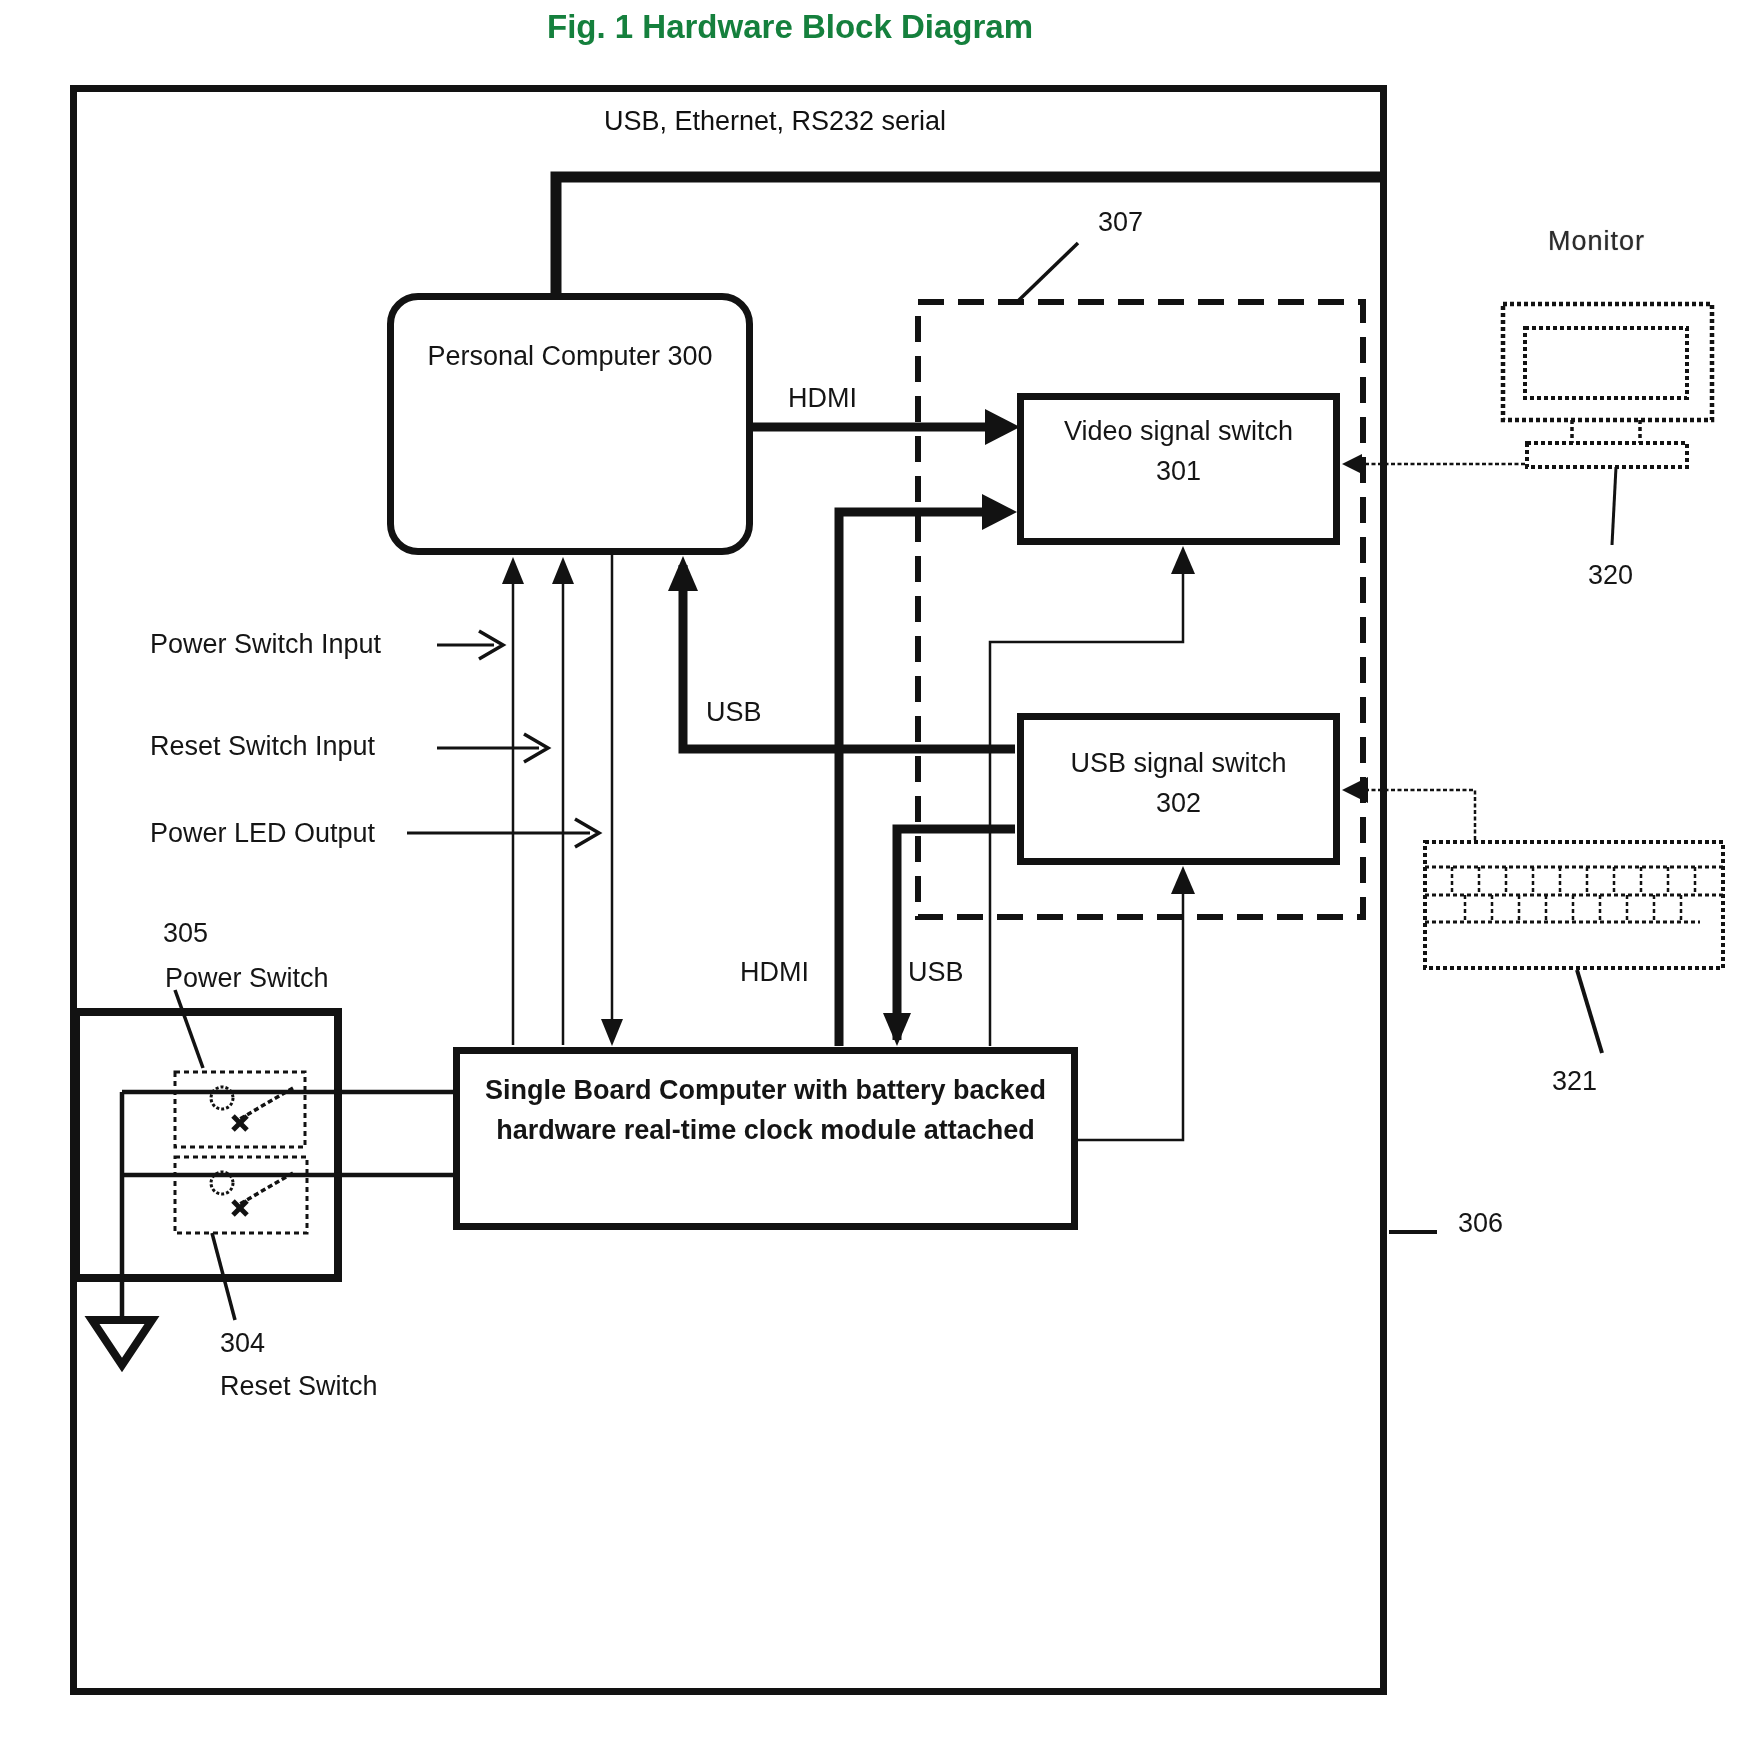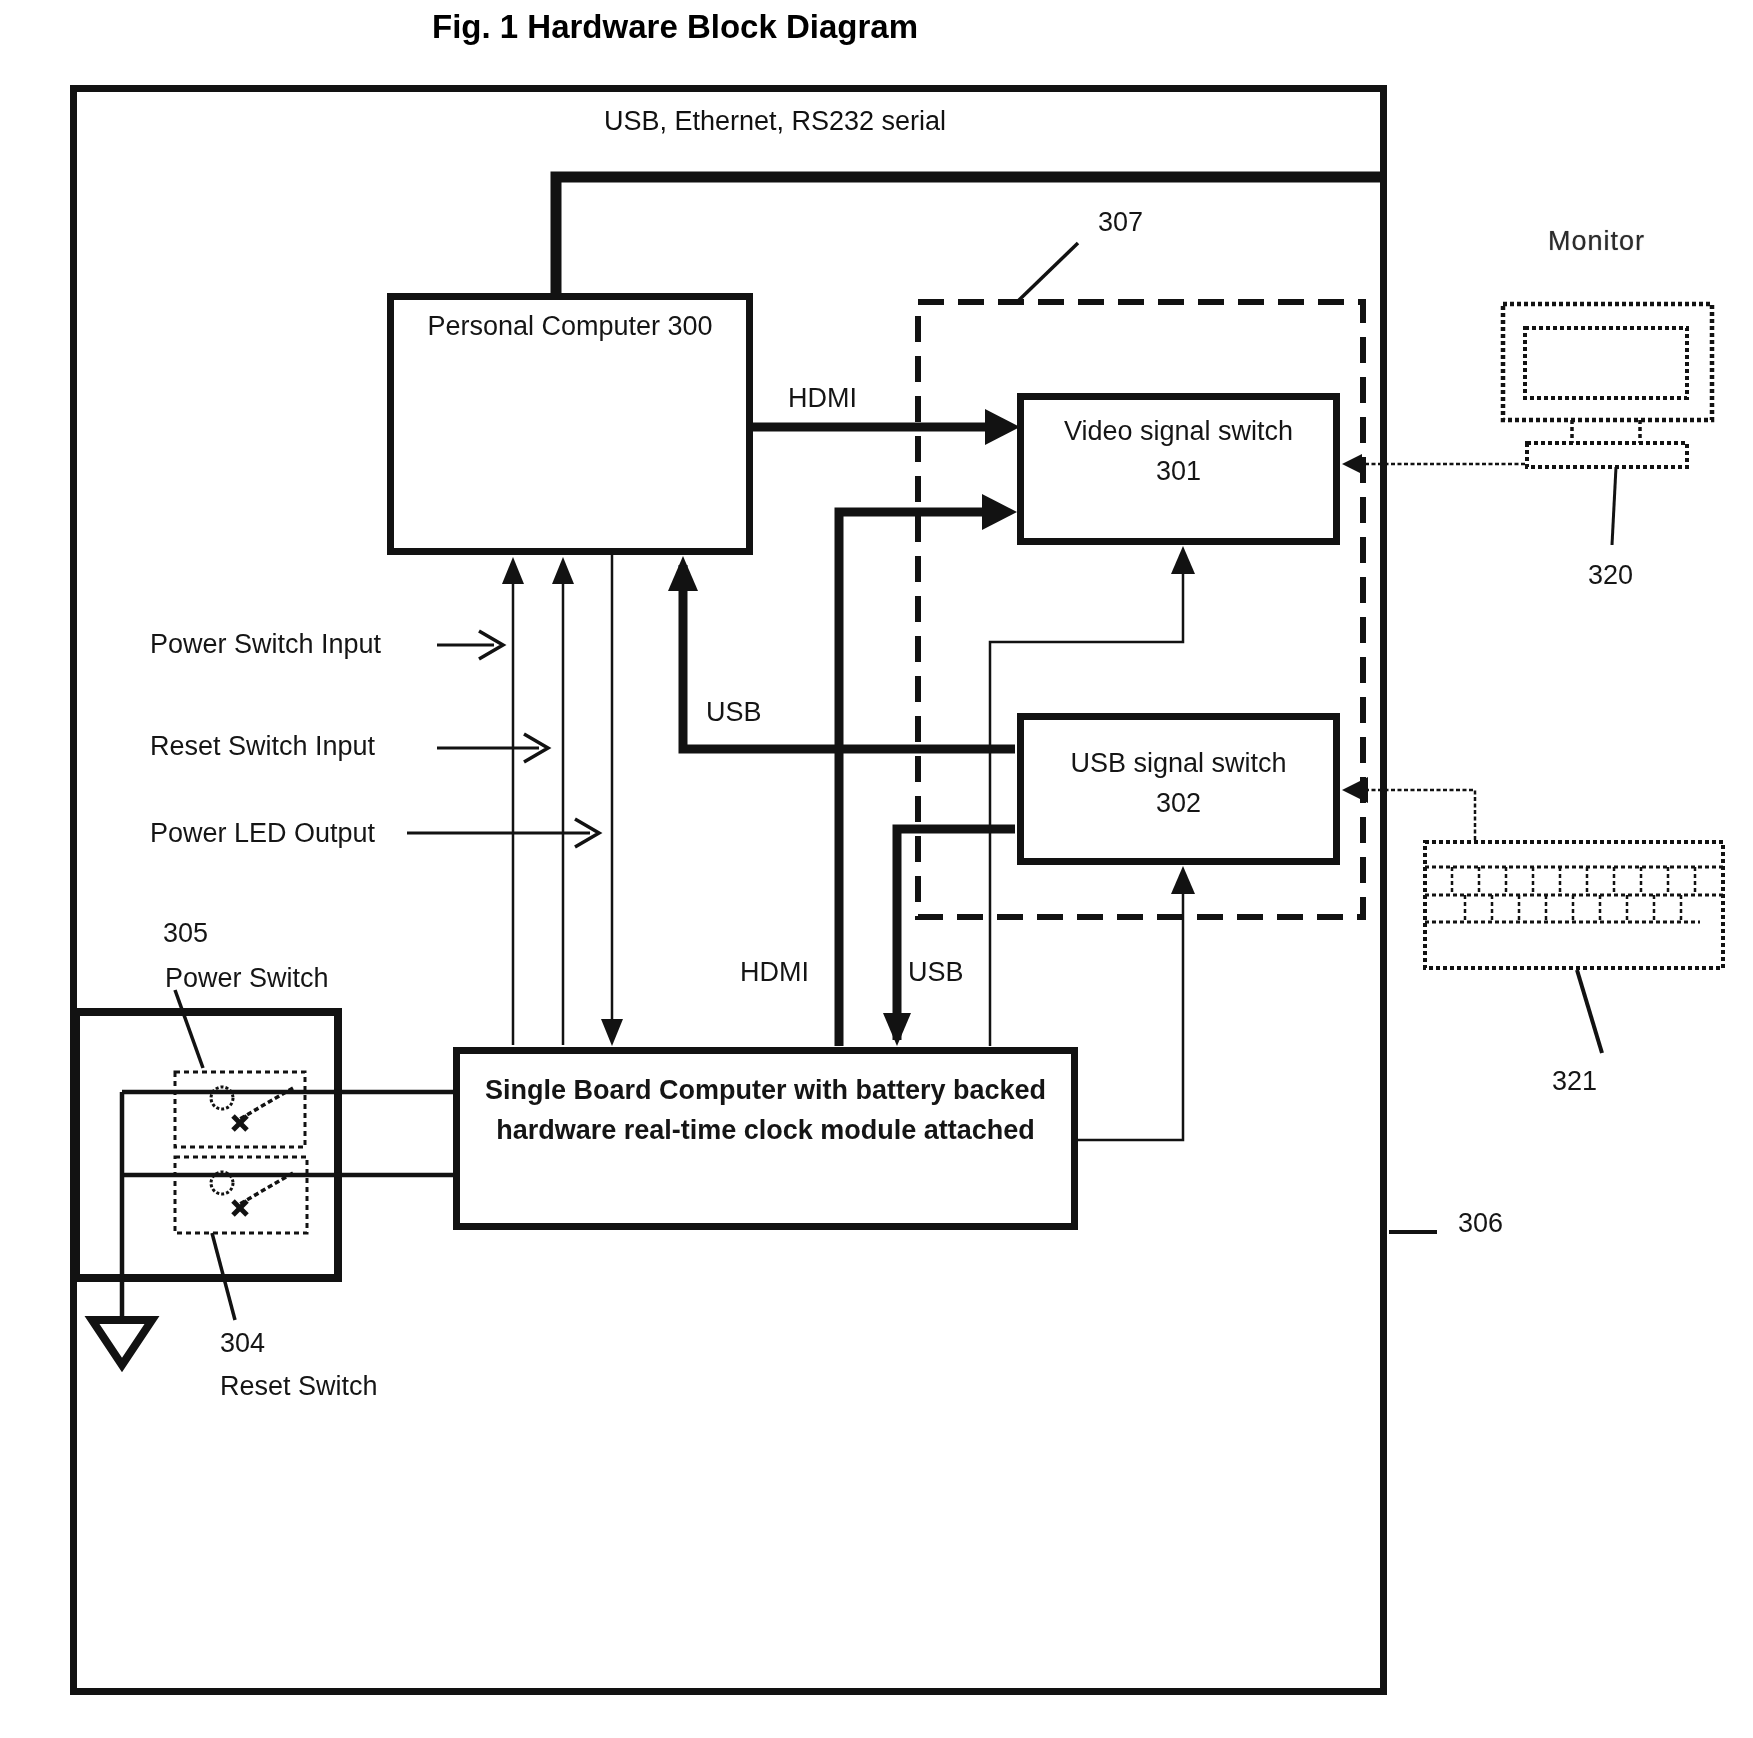--- a/index.html
+++ b/index.html
@@ -2,38 +2,38 @@
 <html><head>
 <meta charset="utf-8">
 <style>
   html,body{margin:0;padding:0;background:#fff;}
   #stage{
     position:relative;width:1753px;height:1738px;background:#fff;
     font-family:"Liberation Sans",sans-serif;color:#111;overflow:hidden;
   }
   .lbl{position:absolute;font-size:27px;color:#151515;white-space:nowrap;line-height:1.15;}
   .title{
-    position:absolute;left:432px;top:8px;width:740px;
-    font-size:33px;font-weight:bold;color:#000000;
+    position:absolute;left:420px;top:8px;width:740px;text-align:center;
+    font-size:33px;font-weight:bold;color:#15803d;
   }
   .busLabel{position:absolute;left:540px;top:106px;width:470px;text-align:center;font-size:27px;}
   .box{
     position:absolute;border:7px solid #121212;background:#fff;box-sizing:border-box;
     font-size:27px;text-align:center;color:#151515;
   }
   .box .bl{display:block;line-height:40px;}
   #enclosure{
     position:absolute;left:70px;top:85px;width:1317px;height:1610px;
     border:7px solid #121212;box-sizing:border-box;background:#fff;
   }
   #pswbox{
     position:absolute;left:72px;top:1008px;width:270px;height:274px;
     border:8px solid #121212;box-sizing:border-box;background:#fff;
   }
-  #pcbox{left:387px;top:293px;width:366px;height:262px;padding-top:6px;}
+  #pcbox{left:387px;top:293px;width:366px;height:262px;padding-top:36px;border-radius:31px;}
   #vsbox{left:1017px;top:393px;width:323px;height:152px;padding-top:11px;}
   #usbox{left:1017px;top:713px;width:323px;height:152px;padding-top:23px;}
   #sbcbox{left:453px;top:1047px;width:625px;height:183px;padding-top:16px;font-weight:bold;}
   svg.overlay{position:absolute;left:0;top:0;pointer-events:none;}
   .sketchText{color:#2b2b2b;text-shadow:0 0 1px #777;letter-spacing:1px;}
 </style>
 </head>
 <body>
 
 <div id="stage">

